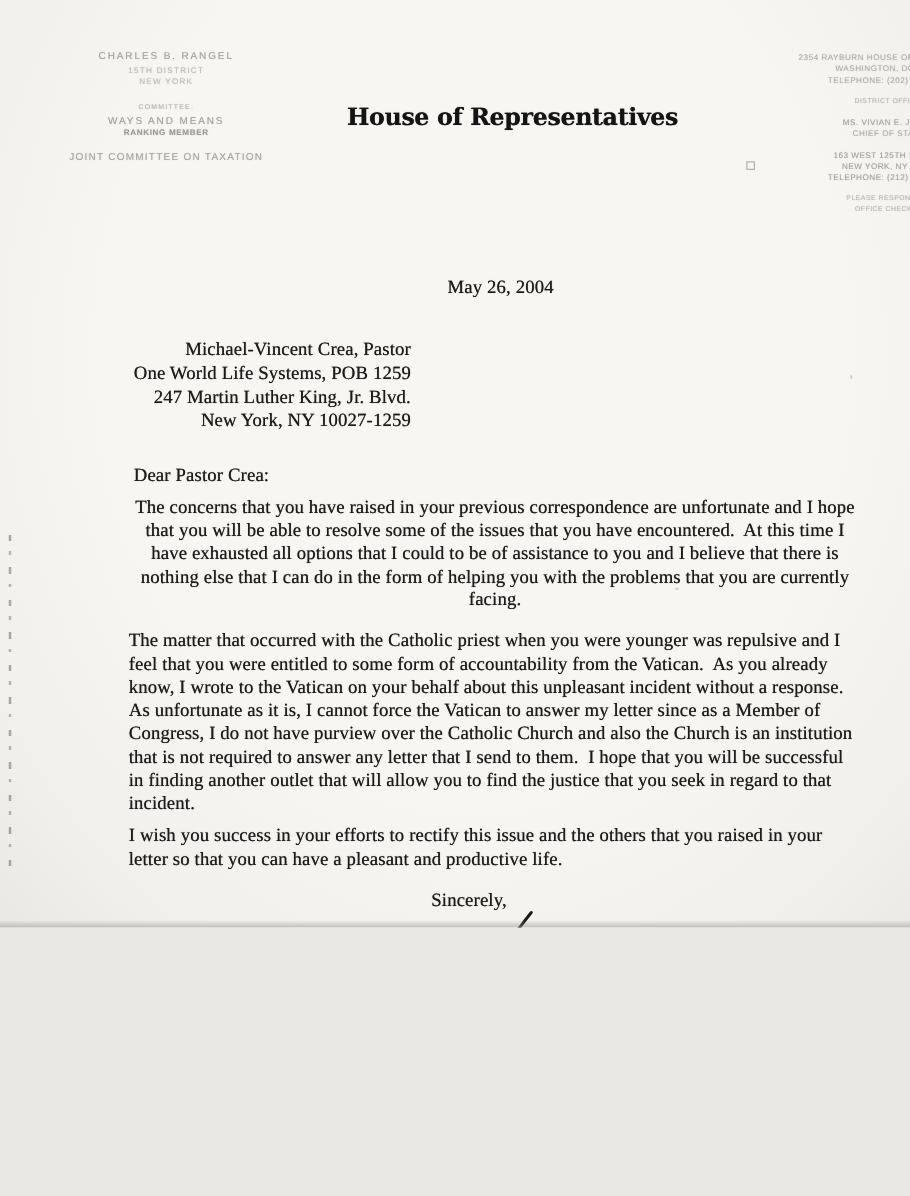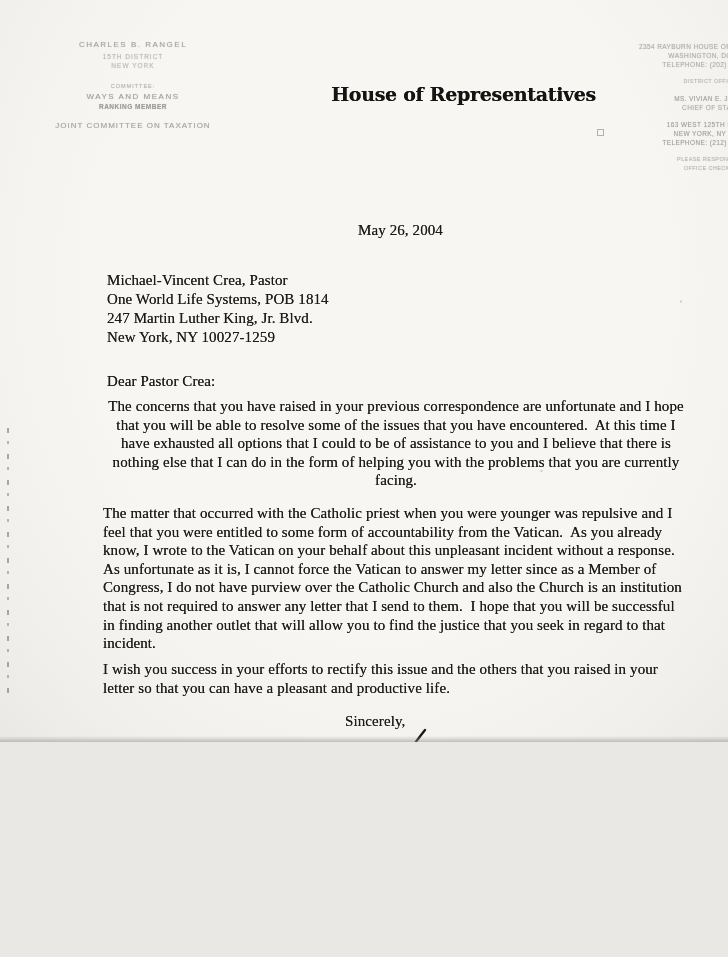--- a/index.html
+++ b/index.html
@@ -24,37 +24,37 @@
   .lh-left .lh-comm1{font-size:8px;letter-spacing:1.5px;margin-top:3px;color:#a2a2a0;}
   .lh-left .lh-comm1-sub{font-size:6.5px;letter-spacing:.5px;margin-top:2px;color:#9b9b99;font-weight:bold;filter:blur(.4px);}
   .lh-left .lh-comm2{font-size:8px;letter-spacing:1px;margin-top:11px;color:#a6a6a3;}
   
   .lh-center{
     position:absolute;left:224px;top:80px;width:372px;text-align:center;
     font-family:"DejaVu Serif", serif;font-weight:700;color:#141414;
     text-shadow:0 0 .6px rgba(10,10,10,.8);
   }
   .lh-center .l1{font-size:25px;letter-spacing:-.5px;line-height:30px;}
-  .lh-center .l2{font-size:19px;letter-spacing:-.3px;line-height:25px;margin-top:2px;text-align:right;}
+  .lh-center .l2{font-size:19px;letter-spacing:-.3px;line-height:25px;margin-top:2px;}
   .lh-center .l3{font-size:18px;letter-spacing:.2px;line-height:24px;margin-top:3px;}
   
   .lh-right{
     position:absolute;left:606px;top:42px;width:210px;text-align:center;
     font-family:"Liberation Sans", sans-serif;color:#b0b0ad;
     text-shadow:0 0 1px #c6c6c3;font-size:6.5px;line-height:9px;letter-spacing:.4px;
   }
   .lh-right .gap{margin-top:8px;}
   .lh-right .tiny{font-size:5.5px;color:#bcbcb9;}
   .lh-right .darker{color:#a3a3a0;}
   .lh-checkbox{
     position:absolute;left:597px;top:129px;width:5px;height:5px;
     border:1px solid #b2b2af;background:transparent;
   }
   
-  .letter-text{font-size:15px;line-height:18.6px;text-shadow:0 0 .55px rgba(25,25,25,.85);letter-spacing:.1px;}
+  .letter-text{font-size:15px;line-height:18.6px;text-shadow:0 0 .55px rgba(25,25,25,.85);letter-spacing:.1px;text-align:right;}
   .date{position:absolute;left:358px;top:221px;}
   .recipient{position:absolute;left:107px;top:271px;}
   .recipient div{line-height:19px;}
   .salutation{position:absolute;left:107px;top:372px;}
   .para{position:absolute;left:103px;width:586px;white-space:pre-wrap;text-align:left;}
   .p1{top:397px;text-align:center;}
   .p2{top:504px;}
   .p3{top:660px;}
   .closing{position:absolute;left:345px;top:712px;}
   .sig-name{position:absolute;left:345px;top:800px;}
@@ -109,21 +109,21 @@
     <div class="darker">TELEPHONE: (212) 663-3900</div>
     <div class="gap tiny">PLEASE RESPOND TO:</div>
     <div class="tiny">OFFICE CHECKED</div>
   </div>
   <div class="lh-checkbox"></div>
 
   <div class="date letter-text">May 26, 2004</div>
 
   <div class="recipient letter-text">
     <div>Michael-Vincent Crea, Pastor</div>
-    <div>One World Life Systems, POB 1814</div>
+    <div>One World Life Systems, POB 1259</div>
     <div>247 Martin Luther King, Jr. Blvd.</div>
     <div>New York, NY 10027-1259</div>
   </div>
 
   <div class="salutation letter-text">Dear Pastor Crea:</div>
 
   <div class="para p1 letter-text">The concerns that you have raised in your previous correspondence are unfortunate and I hope that you will be able to resolve some of the issues that you have encountered.  At this time I have exhausted all options that I could to be of assistance to you and I believe that there is nothing else that I can do in the form of helping you with the problems that you are currently facing.</div>
   <div class="para p2 letter-text">The matter that occurred with the Catholic priest when you were younger was repulsive and I feel that you were entitled to some form of accountability from the Vatican.  As you already know, I wrote to the Vatican on your behalf about this unpleasant incident without a response.  As unfortunate as it is, I cannot force the Vatican to answer my letter since as a Member of Congress, I do not have purview over the Catholic Church and also the Church is an institution that is not required to answer any letter that I send to them.  I hope that you will be successful in finding another outlet that will allow you to find the justice that you seek in regard to that incident.</div>
   <div class="para p3 letter-text">I wish you success in your efforts to rectify this issue and the others that you raised in your letter so that you can have a pleasant and productive life.</div>
 

